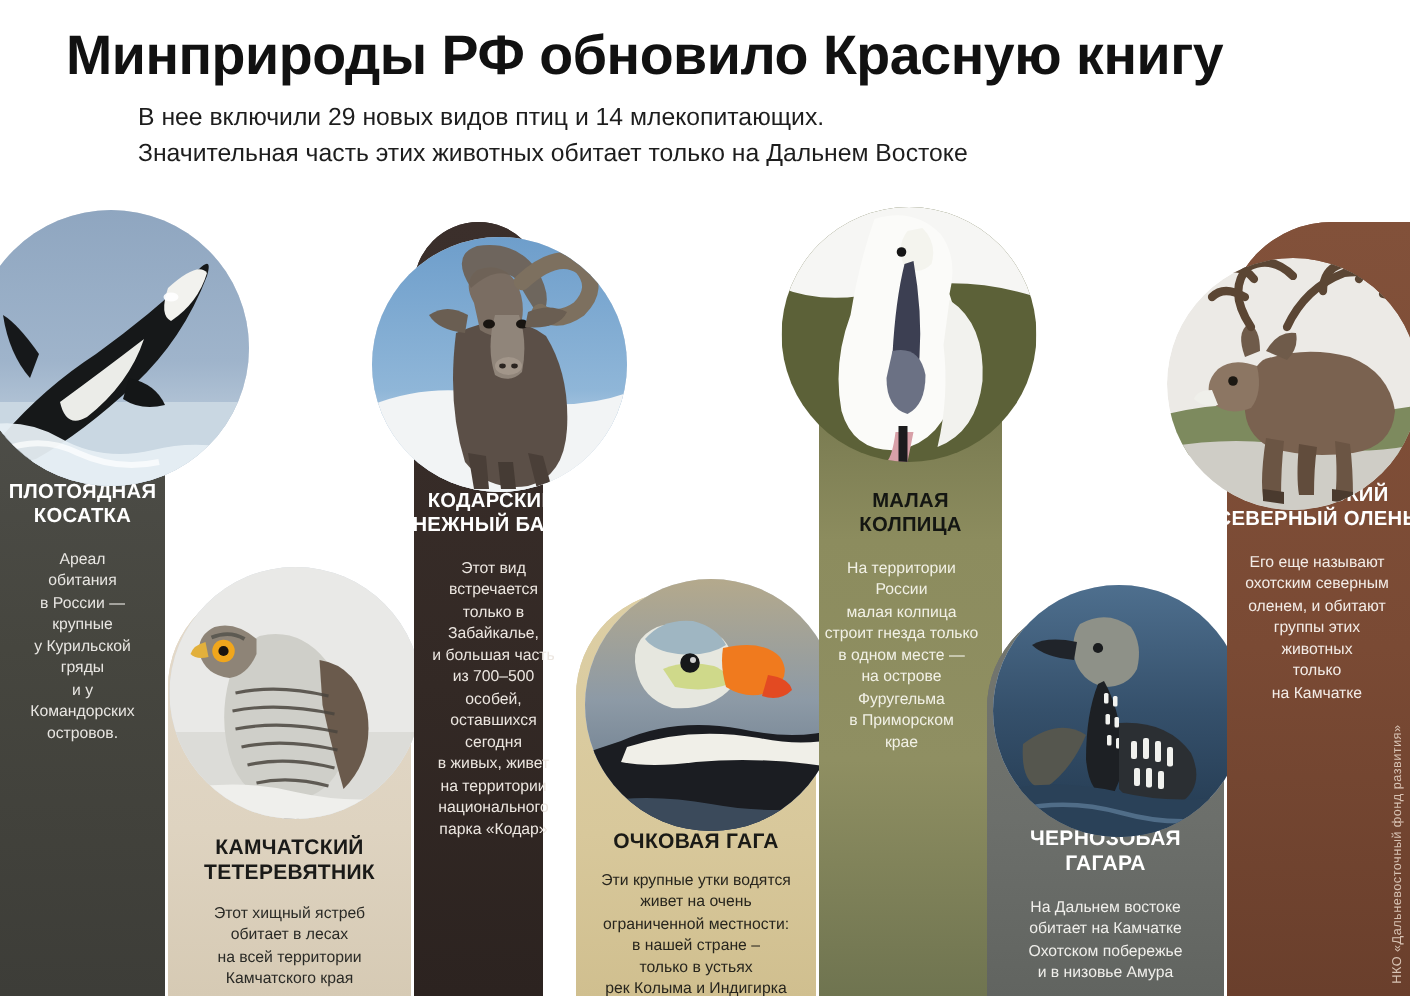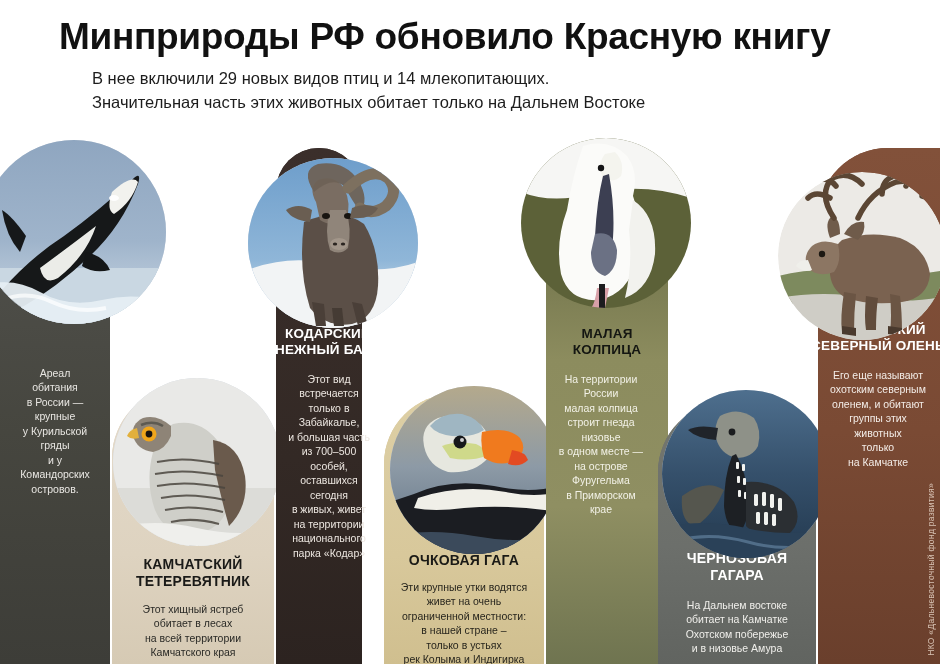--- a/index.html
+++ b/index.html
@@ -17,21 +17,20 @@
     overflow: hidden;
   }
 
   
   .header { position: absolute; left: 0; top: 0; width: 940px; height: 130px; }
   .title {
     position: absolute; left: 44px; top: 16px; width: 860px;
     font-size: 37px; font-weight: bold; color: #111111;
     letter-spacing: -0.3px; line-height: 1.12;
     white-space: nowrap;
-    margin-left: 15px;
   }
   .sub {
     position: absolute; left: 44px; width: 880px;
     font-size: 16.5px; color: #1d1d1d; line-height: 1.3; margin-left: 48px;
   }
   .sub1 { top: 68px; }
   .sub2 { top: 92px; }
 
   
   .card {
@@ -87,20 +86,24 @@
 <div id="page">
 
   <div class="header">
     <div class="title">Минприроды РФ обновило Красную книгу</div>
     <div class="sub sub1">В нее включили 29 новых видов птиц и 14 млекопитающих.</div>
     <div class="sub sub2">Значительная часть этих животных обитает только на Дальнем Востоке</div>
   </div>
 
   <div class="card" id="card-orca" style="left:0px; top:148px; width:110px; height:516px; background:#4b4b47;">
     <div class="card-inner" style="background:linear-gradient(180deg,#53534f 0%,#46463f 55%,#3d3d38 100%);"></div>
+    <div class="card-title" style="top:172px; font-size:13.5px; color:#ffffff;">
+      <div>ПЛОТОЯДНАЯ</div>
+      <div>КОСАТКА</div>
+    </div>
     <div class="card-body" style="top:218px; font-size:10.5px; color:#e8e6e2;">
       <div>Ареал обитания</div>
       <div>в России — крупные</div>
       <div>у Курильской гряды</div>
       <div>и у Командорских</div>
       <div>островов.</div>
     </div>
   </div>
 
   <div class="photo" style="left:-18px; top:140px; width:184px; height:184px;">
@@ -251,21 +254,21 @@
 
   <div class="card" id="card-spoonbill" style="left:546px; top:140px; width:122px; height:524px; background:#0f766e;">
     <div class="card-inner" style="background:linear-gradient(180deg,#5b5f3c 0%,#8c8c5e 42%,#8f8f62 70%,#6f7450 100%);"></div>
     <div class="card-title" style="top:186px; font-size:13.5px; color:#141612;">
       <div>МАЛАЯ</div>
       <div>КОЛПИЦА</div>
     </div>
     <div class="card-body" style="top:232px; font-size:10.5px; color:#f2f1e6; width:146px; left:-18px;">
       <div>На территории России</div>
       <div>малая колпица</div>
-      <div>строит гнезда низовье</div>
+      <div>строит гнезда только</div>
       <div>в одном месте —</div>
       <div>на острове</div>
       <div>Фуругельма</div>
       <div>в Приморском</div>
       <div>крае</div>
     </div>
   </div>
 
   <div class="photo" style="left:521px; top:138px; width:170px; height:170px; background:transparent;">
     <svg viewBox="0 0 170 170" preserveAspectRatio="xMidYMid slice">

